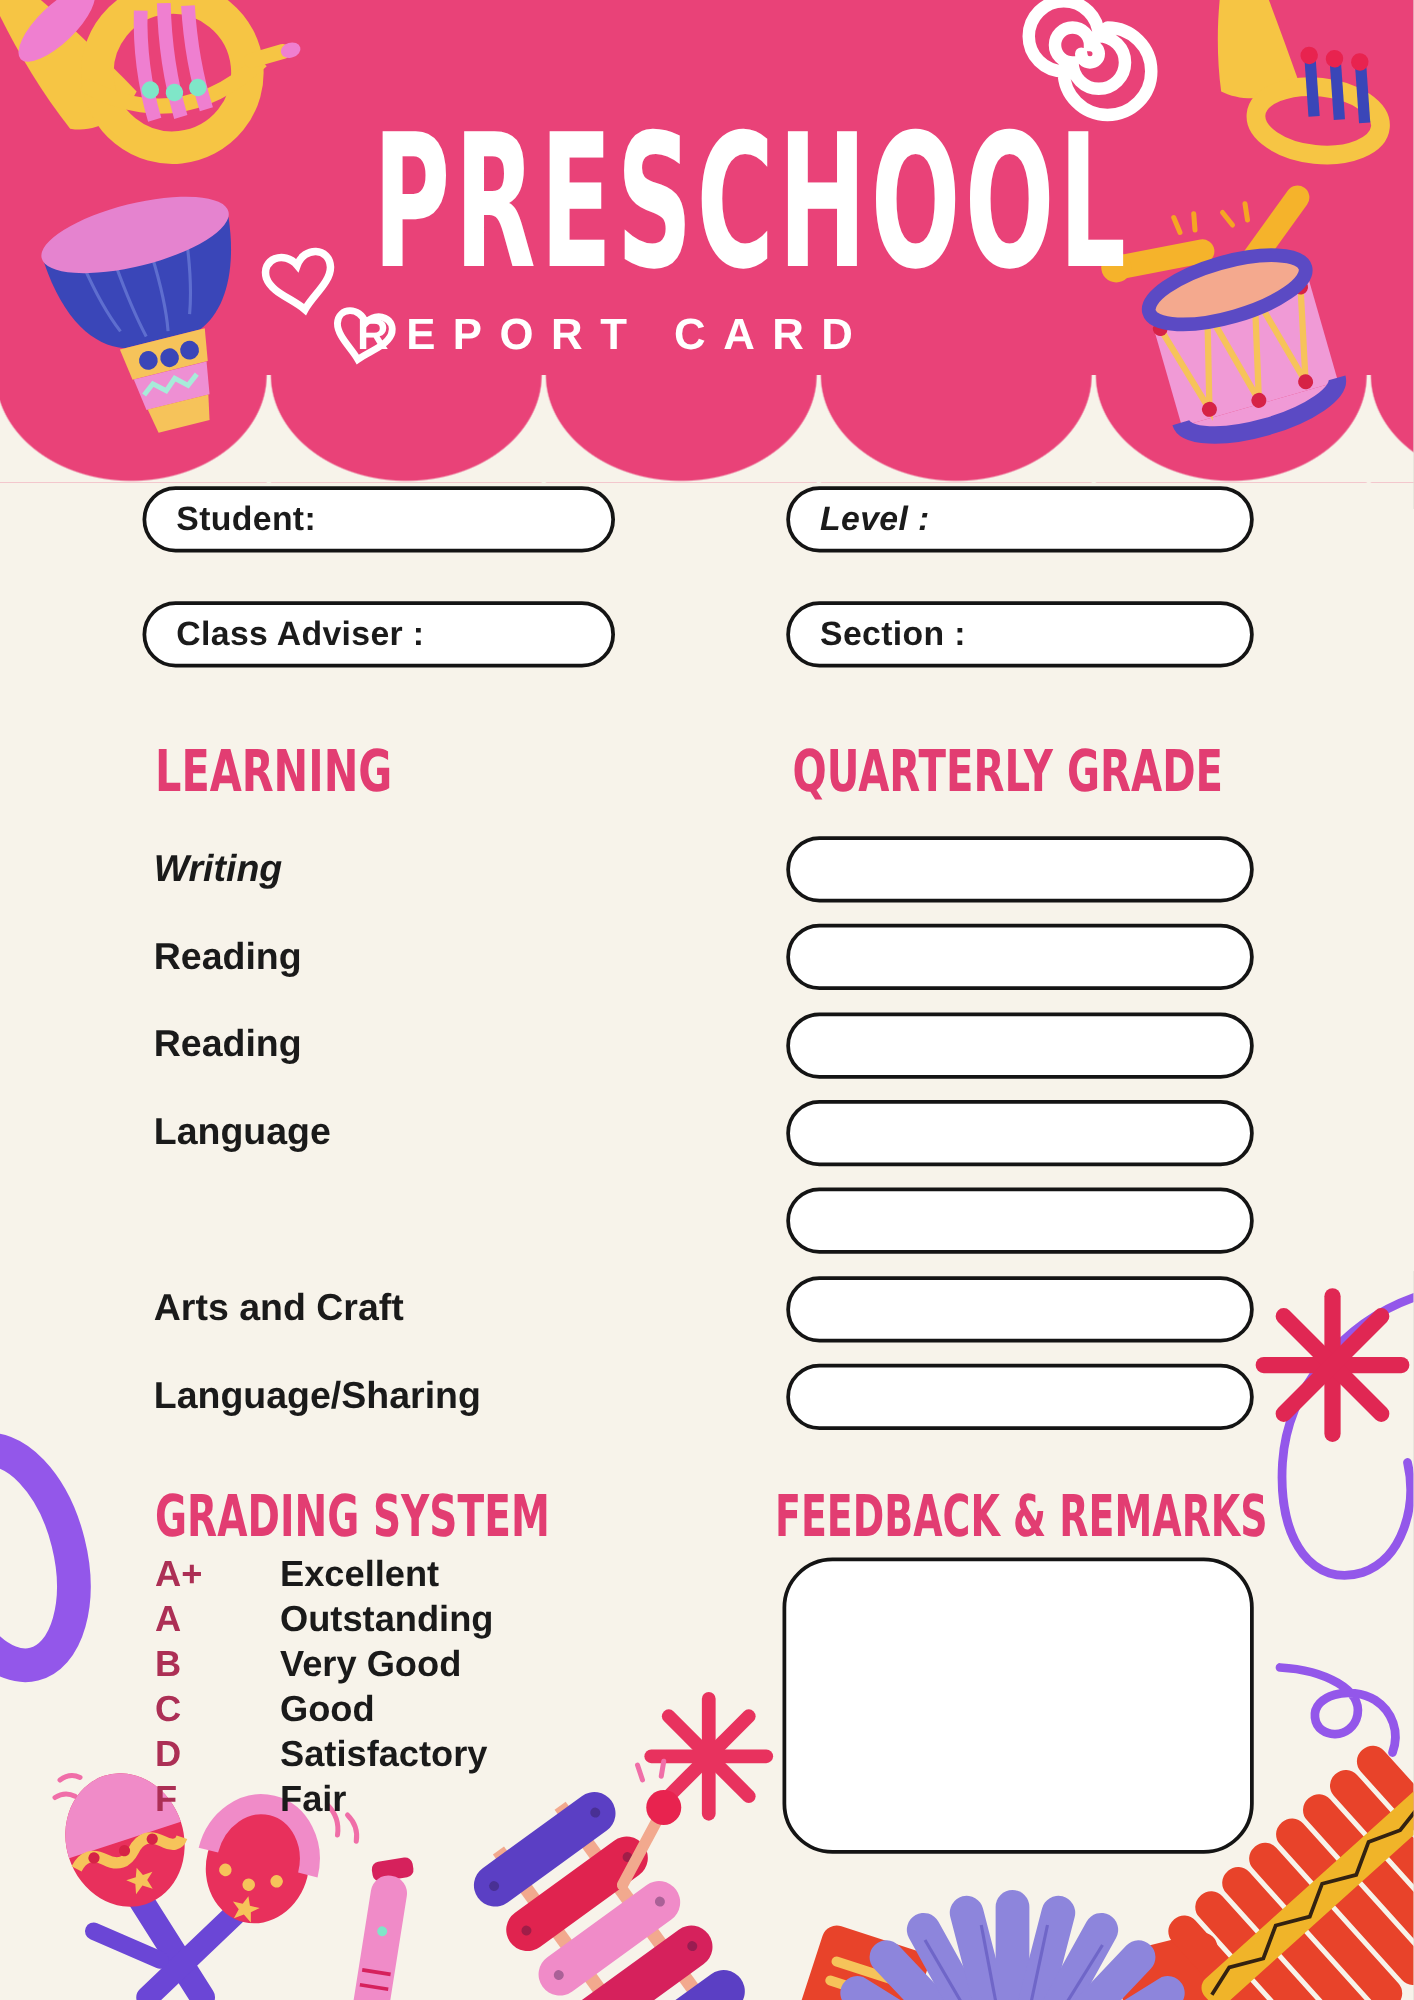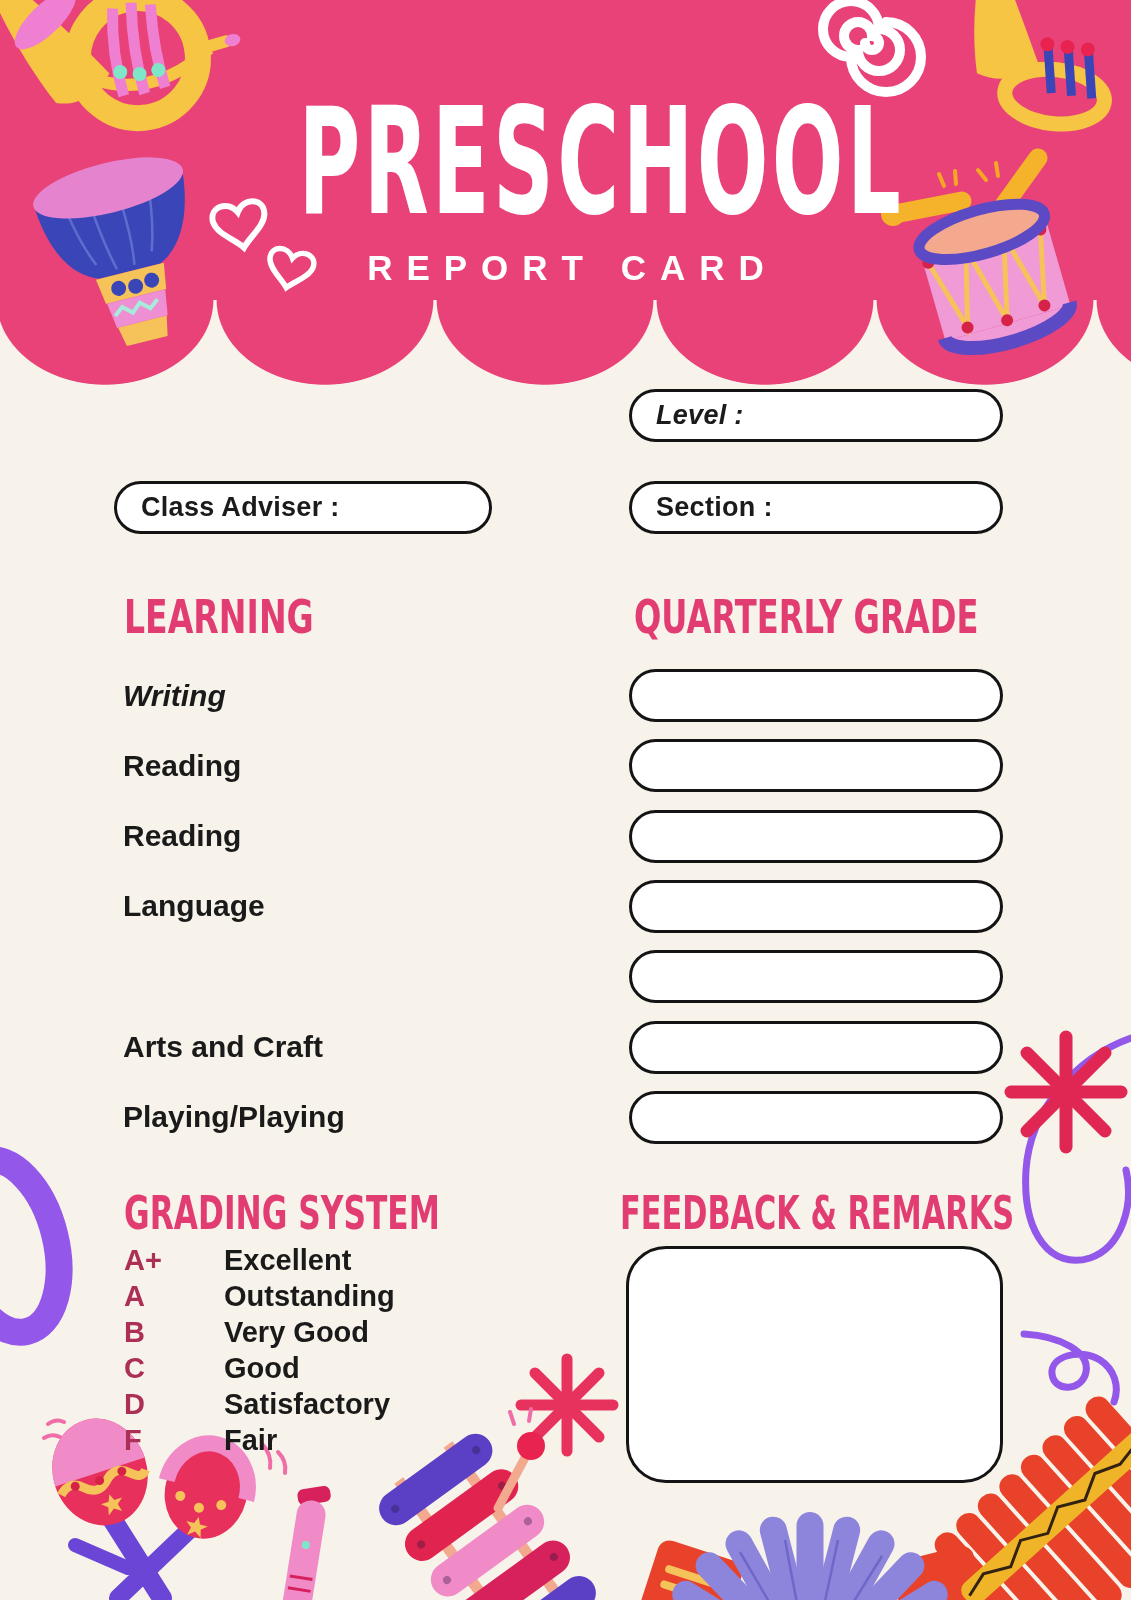--- a/index.html
+++ b/index.html
@@ -14,21 +14,21 @@
     position:absolute;left:0;top:300px;width:1131px;height:86px;
     background-image:radial-gradient(ellipse 110px 86px at 50% 0,#E94278 98%,rgba(233,66,120,0) 99%);
     background-size:220px 86px;background-repeat:repeat-x;background-position:-5px 0;
   }
   .title-line1{position:absolute;top:88px;left:0;width:1131px;text-align:center;line-height:1;margin-left:36px;}
   .title-line1 span{
     display:inline-block;font-family:"DejaVu Sans",sans-serif;font-weight:700;
     font-size:148px;letter-spacing:6px;color:#fff;white-space:nowrap;
     transform:scaleX(0.57);transform-origin:50% 0;
   }
-  .title-line2{position:absolute;top:248px;left:0;width:1131px;text-align:center;}
+  .title-line2{position:absolute;top:248px;left:0;width:968px;text-align:center;}
   .title-line2 span{
     font-family:"Liberation Sans",sans-serif;font-weight:700;font-size:35px;
     letter-spacing:14px;padding-left:14px;color:#fff;white-space:nowrap;
   }
   
   .pill,.oval,.feedback-box{
     position:absolute;background:#fff;border:3px solid #141414;box-sizing:border-box;
   }
   .pill{height:53px;border-radius:27px;display:flex;align-items:center;padding-left:24px;}
   .pill .lbl{font-weight:700;font-size:27px;color:#1b1b1b;letter-spacing:0.3px;}
@@ -272,20 +272,24 @@
     </g>
   </svg>
 
   <div class="title-line1">
     <span>PRESCHOOL</span>
   </div>
   <div class="title-line2">
     <span>REPORT CARD</span>
   </div>
 
+  <div class="pill" style="left:114px;top:389px;width:378px;">
+    <span class="lbl">Student:</span>
+    <span></span>
+  </div>
   <div class="pill" style="left:629px;top:389px;width:374px;font-style:italic;">
     <span class="lbl">Level :</span>
     <span></span>
   </div>
   <div class="pill" style="left:114px;top:481px;width:378px;">
     <span class="lbl">Class Adviser :</span>
     <span></span>
   </div>
   <div class="pill" style="left:629px;top:481px;width:374px;">
     <span class="lbl">Section :</span>
@@ -297,21 +301,21 @@
   </div>
   <div class="h-pink" style="left:124px;top:594px;">
     <span style="transform:scaleX(0.72);">LEARNING</span>
   </div>
 
   <div class="item" style="top:676px;font-style:italic;">Writing</div>
   <div class="item" style="top:746px;">Reading</div>
   <div class="item" style="top:816px;">Reading</div>
   <div class="item" style="top:886px;">Language</div>
   <div class="item" style="top:1027px;">Arts and Craft</div>
-  <div class="item" style="top:1097px;">Playing/Playing</div>
+  <div class="item" style="top:1097px;">Language/Sharing</div>
 
   <div class="oval" style="left:629px;top:669px;width:374px;"></div>
   <div class="oval" style="left:629px;top:739px;width:374px;"></div>
   <div class="oval" style="left:629px;top:810px;width:374px;"></div>
   <div class="oval" style="left:629px;top:880px;width:374px;"></div>
   <div class="oval" style="left:629px;top:950px;width:374px;"></div>
   <div class="oval" style="left:629px;top:1021px;width:374px;"></div>
   <div class="oval" style="left:629px;top:1091px;width:374px;"></div>
 
   <div class="h-pink" style="left:124px;top:1190px;text-decoration:underline;">

